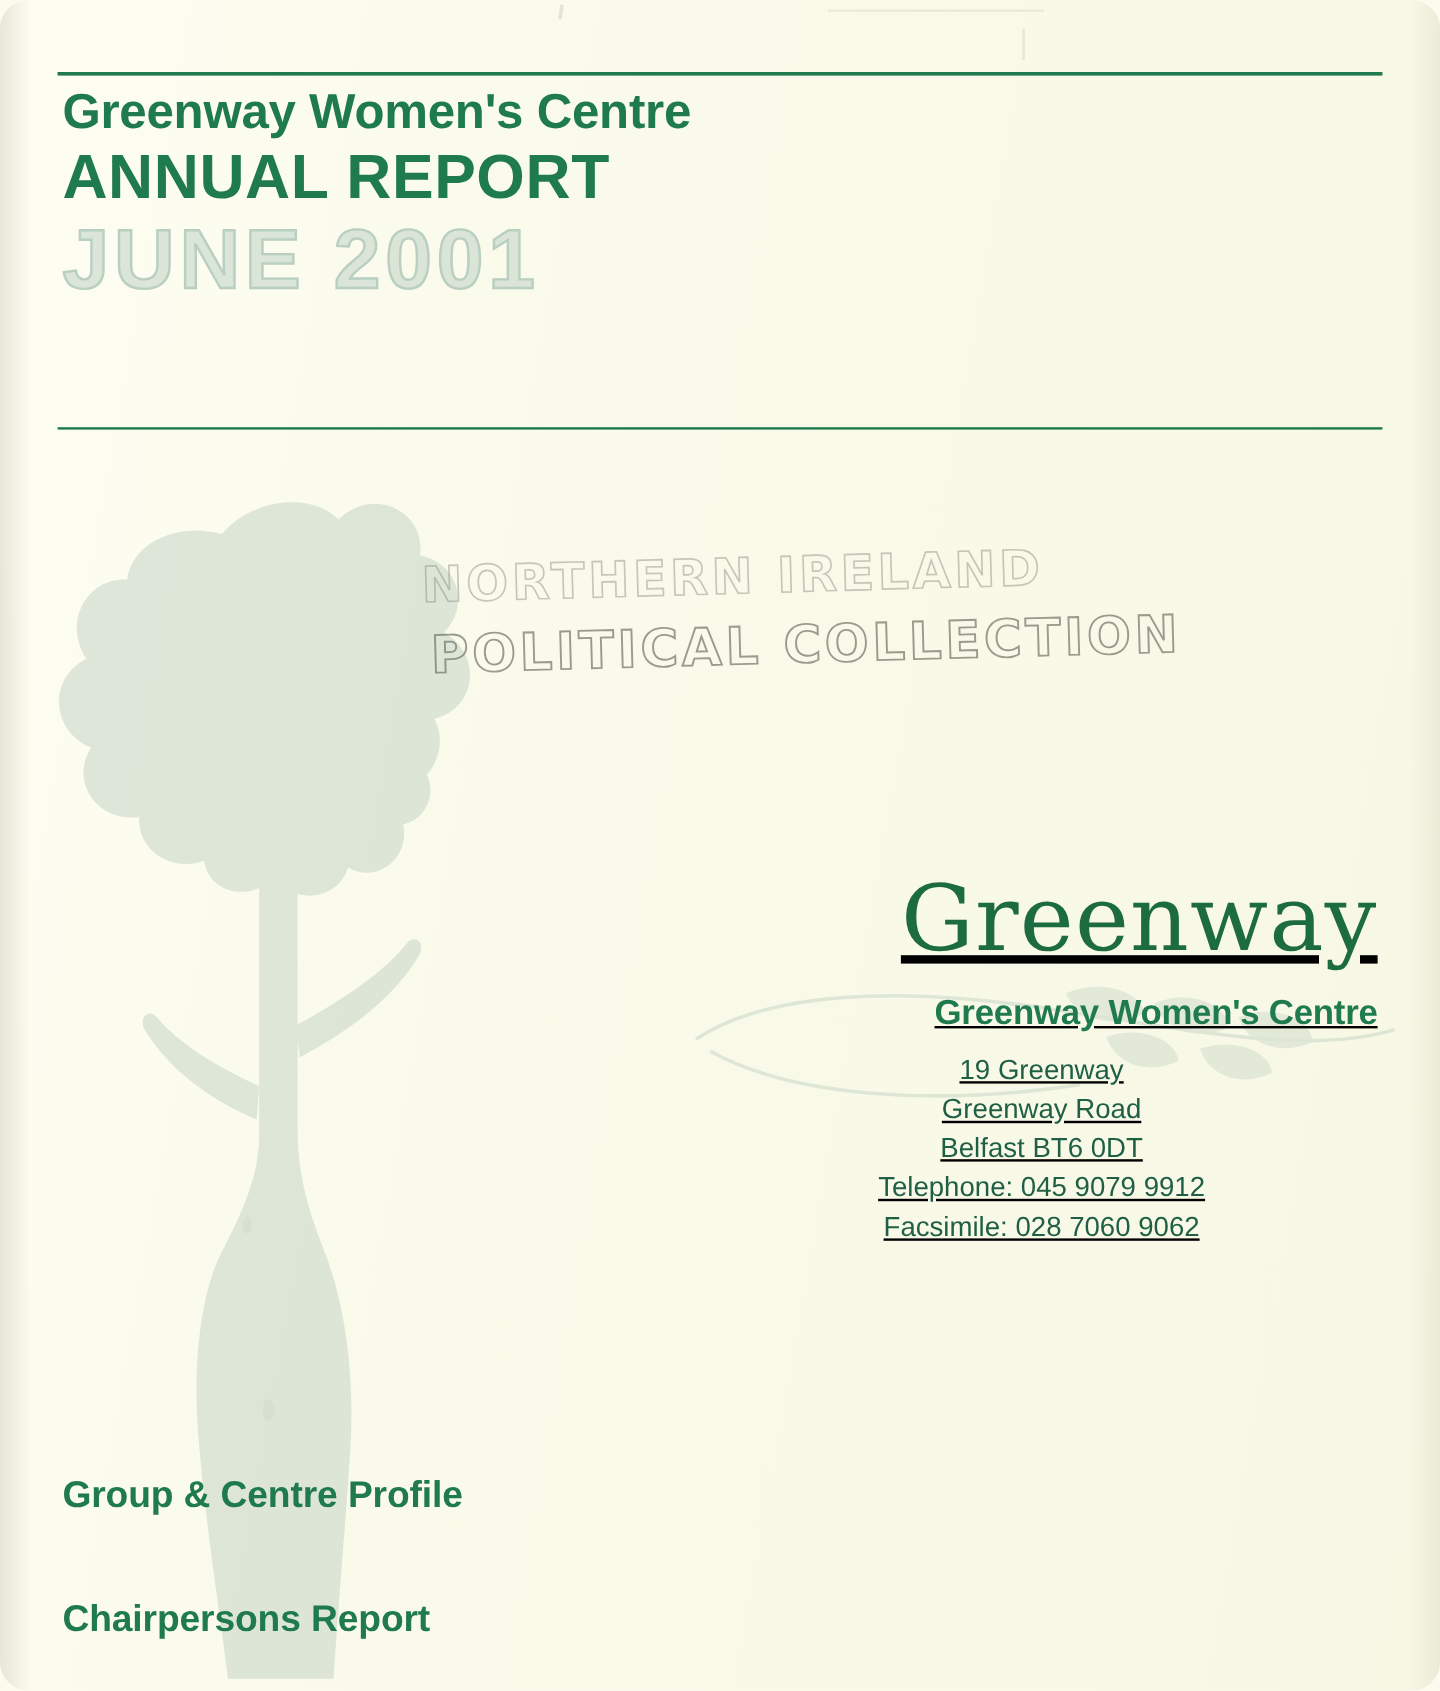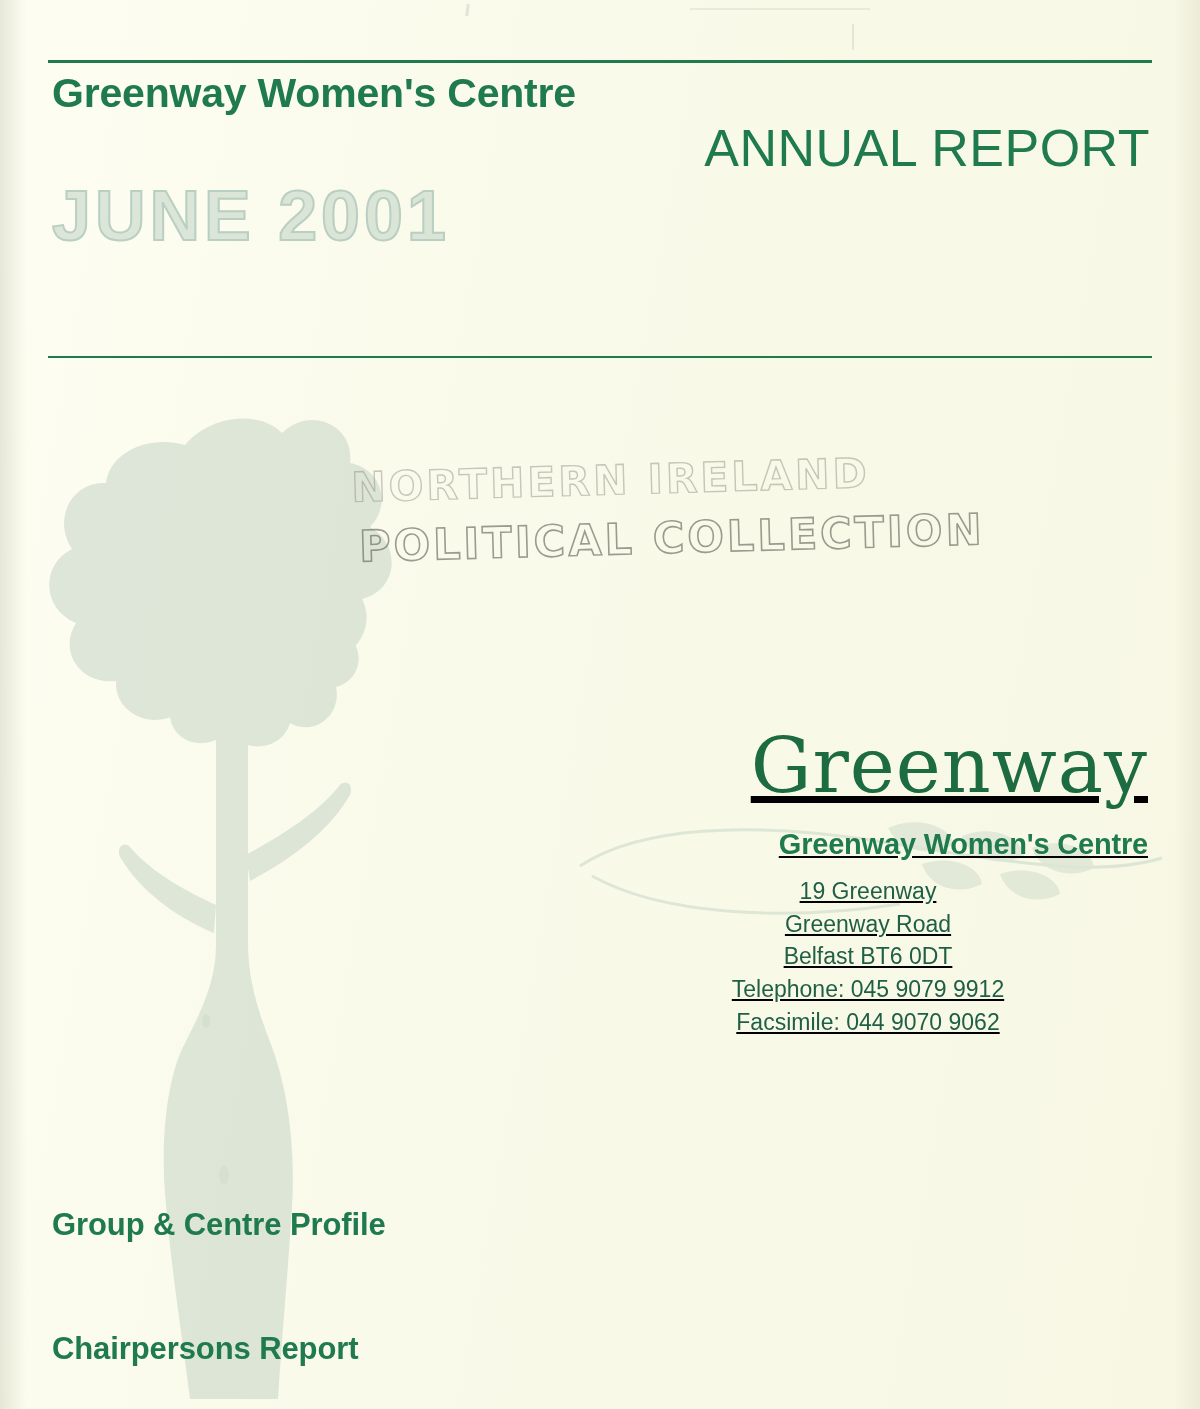--- a/index.html
+++ b/index.html
@@ -12,20 +12,21 @@
     background: #fbfbee;
     font-family: "Liberation Sans", sans-serif;
     overflow: hidden;
     position: relative;
   }
   .page {
     position: absolute;
     inset: 0;
     background: linear-gradient(100deg, #fdfdf2 0%, #fafaea 40%, #f7f7e4 100%);
     overflow: hidden;
+    border-radius: 24px;
   }
 
   
   .scan-mark {
     position: absolute;
     background: #cfcfc4;
     opacity: .55;
   }
   .scan-mark.m1 { left: 466px; top: 4px; width: 3px; height: 12px; transform: rotate(8deg); }
   .scan-mark.m2 { left: 690px; top: 8px; width: 180px; height: 2px; opacity:.35; }
@@ -52,26 +53,25 @@
   .org-line {
     font-size: 41px;
     font-weight: bold;
     color: #1f7a4d;
     letter-spacing: -0.2px;
     line-height: 1.05;
     margin: 0 0 6px 2px;
   }
   .report-line {
     font-size: 52px;
-    font-weight: normal;
+    font-weight: bold;
     color: #1f7a4d;
     letter-spacing: 0.5px;
     line-height: 1.05;
     margin: 0 0 4px 2px;
-    text-align: right;
   }
   .date-line {
     font-size: 70px;
     font-weight: bold;
     letter-spacing: 4px;
     line-height: 1.05;
     margin: 4px 0 0 2px;
     color: transparent;
     -webkit-text-stroke: 2px #b9cfc2;
     text-shadow: 0 0 1px rgba(185,207,194,.5);
@@ -166,21 +166,21 @@
     left: 52px;
     bottom: 42px;
     width: 700px;
   }
   .contents-item {
     font-size: 31px;
     font-weight: bold;
     color: #1f7a4d;
     letter-spacing: -0.1px;
   }
-  .contents-item.first { margin-bottom: 88px; }
+  .contents-item.first { margin-bottom: 67px; }
 
   
   .edge-shade {
     position: absolute;
     left: 0; top: 0; bottom: 0; width: 26px;
     background: linear-gradient(90deg, rgba(205,205,185,.45), rgba(205,205,185,0));
     pointer-events: none;
   }
   .edge-shade.right {
     left: auto; right: 0;
@@ -251,21 +251,21 @@
   </svg>
 
   <div class="logo-block">
     <div class="logo-word">Greenway</div>
     <div class="logo-sub">Greenway Women's Centre</div>
     <div class="addr">
       <div>19 Greenway</div>
       <div>Greenway Road</div>
       <div>Belfast BT6 0DT</div>
       <div>Telephone: 045 9079 9912</div>
-      <div>Facsimile: 044 9070 9062</div>
+      <div>Facsimile: 028 7060 9062</div>
     </div>
   </div>
 
   <div class="contents">
     <div class="contents-item first">Group &amp; Centre Profile</div>
     <div class="contents-item">Chairpersons Report</div>
   </div>
 
 </div>
 

